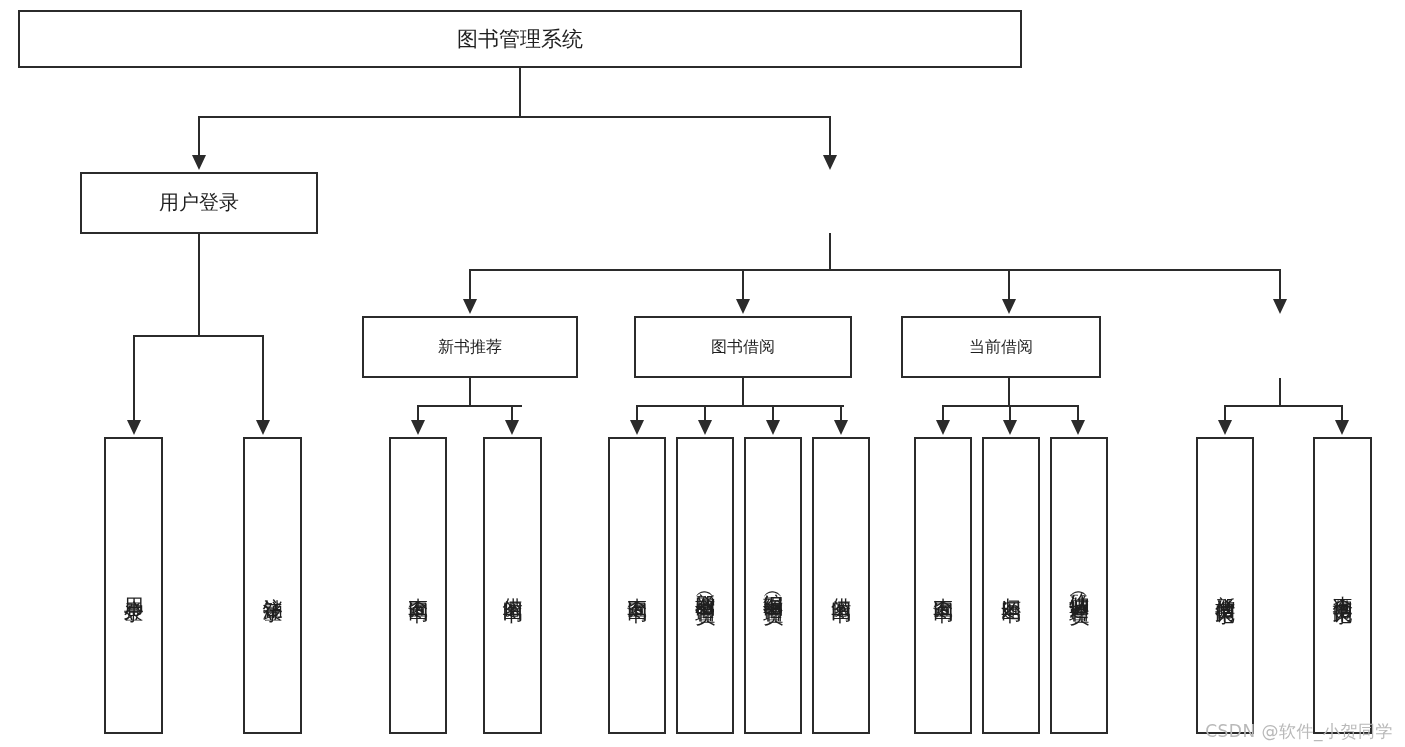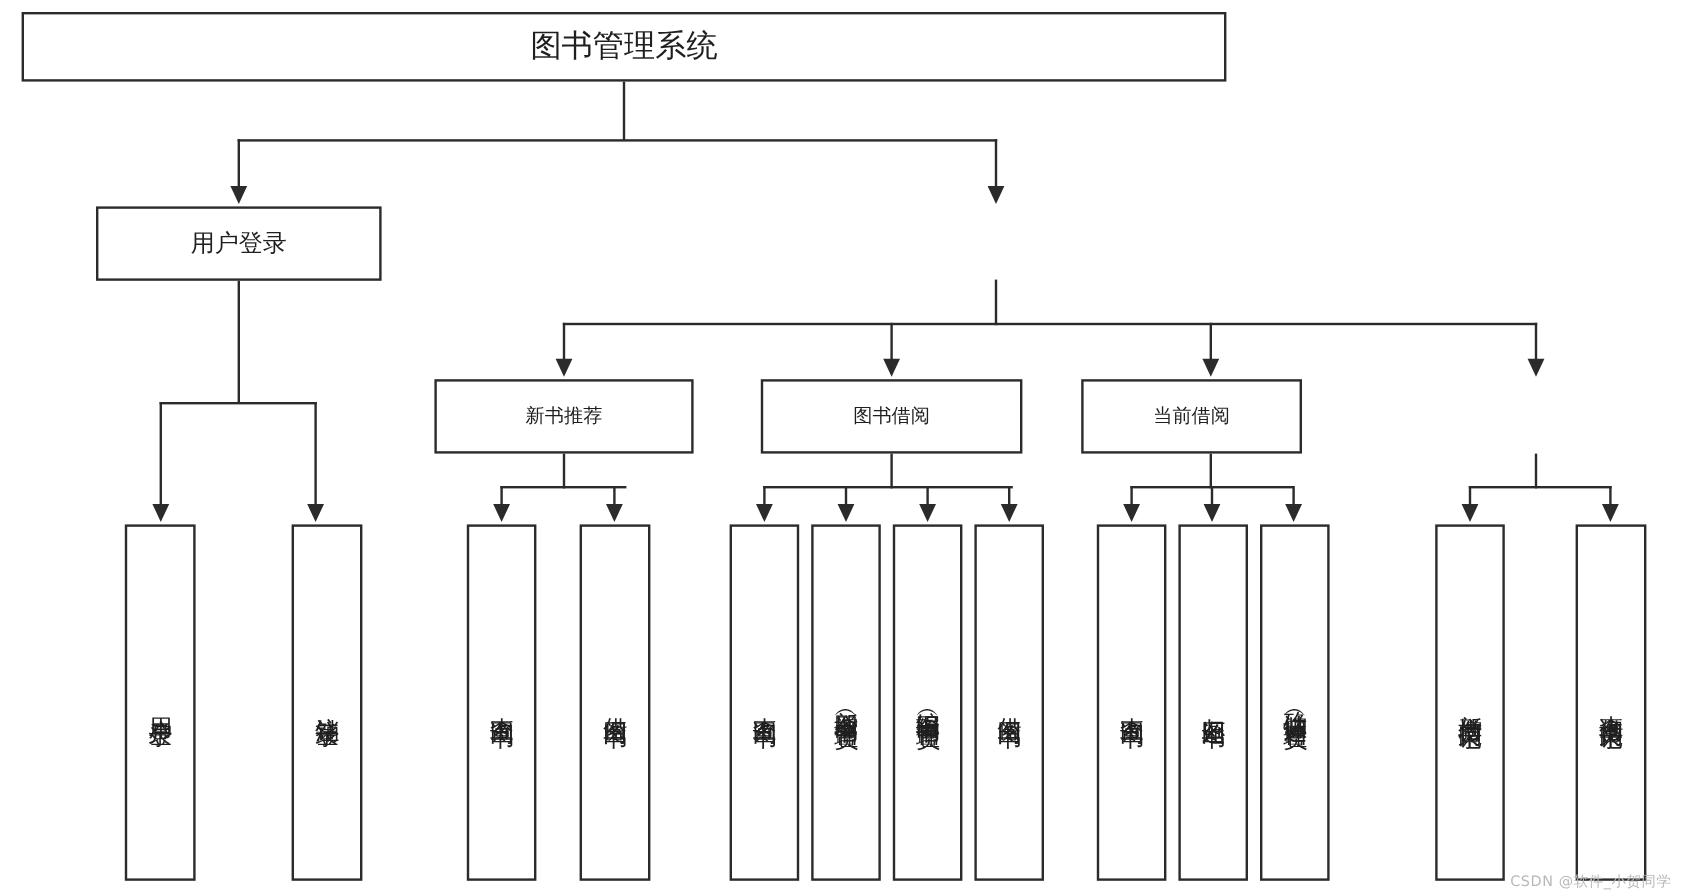--- a/index.html
+++ b/index.html
@@ -22,21 +22,21 @@
     box-sizing:border-box;
     background:#ffffff;
     border:2px solid #2b2b2b;
     display:flex;
     align-items:center;
     justify-content:center;
     text-align:center;
     line-height:1.18;
     color:#1f1f1f;
   }
-  .node.root{font-size:26px;}
+  .node.root{font-size:21px;}
   .node.lvl2{font-size:20px;}
   .node.lvl3{font-size:16px;}
   .node.leaf{
     font-size:20px;
     writing-mode:vertical-rl;
     text-orientation:upright;
     letter-spacing:2px;
     padding:8px 0;
     align-items:center;
     justify-content:center;
@@ -59,21 +59,21 @@
     width:0;height:0;
     border-left:7px solid transparent;
     border-right:7px solid transparent;
     border-top:15px solid #2b2b2b;
   }
   
   #watermark{
     position:absolute;
     right:12px;
     bottom:4px;
-    font-size:12px;
+    font-size:17px;
     color:#b9b9b9;
     white-space:nowrap;
     letter-spacing:0.5px;
     font-family:"DejaVu Sans","Liberation Sans",sans-serif;
   }
 </style>
 </head>
 <body>
 
 <div id="canvas">
@@ -112,21 +112,21 @@
   <div class="arrow" style="left:1002px;top:299px;"></div>
   <div class="edge v" style="left:1279px;top:269px;height:32px;"></div>
   <div class="arrow" style="left:1273px;top:299px;"></div>
 
   <div class="node lvl3" style="left:362px;top:316px;width:216px;height:62px;">
     <span class="lbl">新书推荐</span>
   </div>
   <div class="node lvl3" style="left:634px;top:316px;width:218px;height:62px;text-align:right;">
     <span class="lbl">图书借阅</span>
   </div>
-  <div class="node lvl3" style="left:901px;top:316px;width:184px;height:62px;">
+  <div class="node lvl3" style="left:901px;top:316px;width:200px;height:62px;">
     <span class="lbl">当前借阅</span>
   </div>
 
   <div class="edge v" style="left:469px;top:378px;height:29px;"></div>
   <div class="edge h" style="left:417px;top:405px;width:105px;"></div>
   <div class="edge v" style="left:417px;top:405px;height:17px;"></div>
   <div class="arrow" style="left:411px;top:420px;"></div>
   <div class="edge v" style="left:511px;top:405px;height:17px;"></div>
   <div class="arrow" style="left:505px;top:420px;"></div>
 

